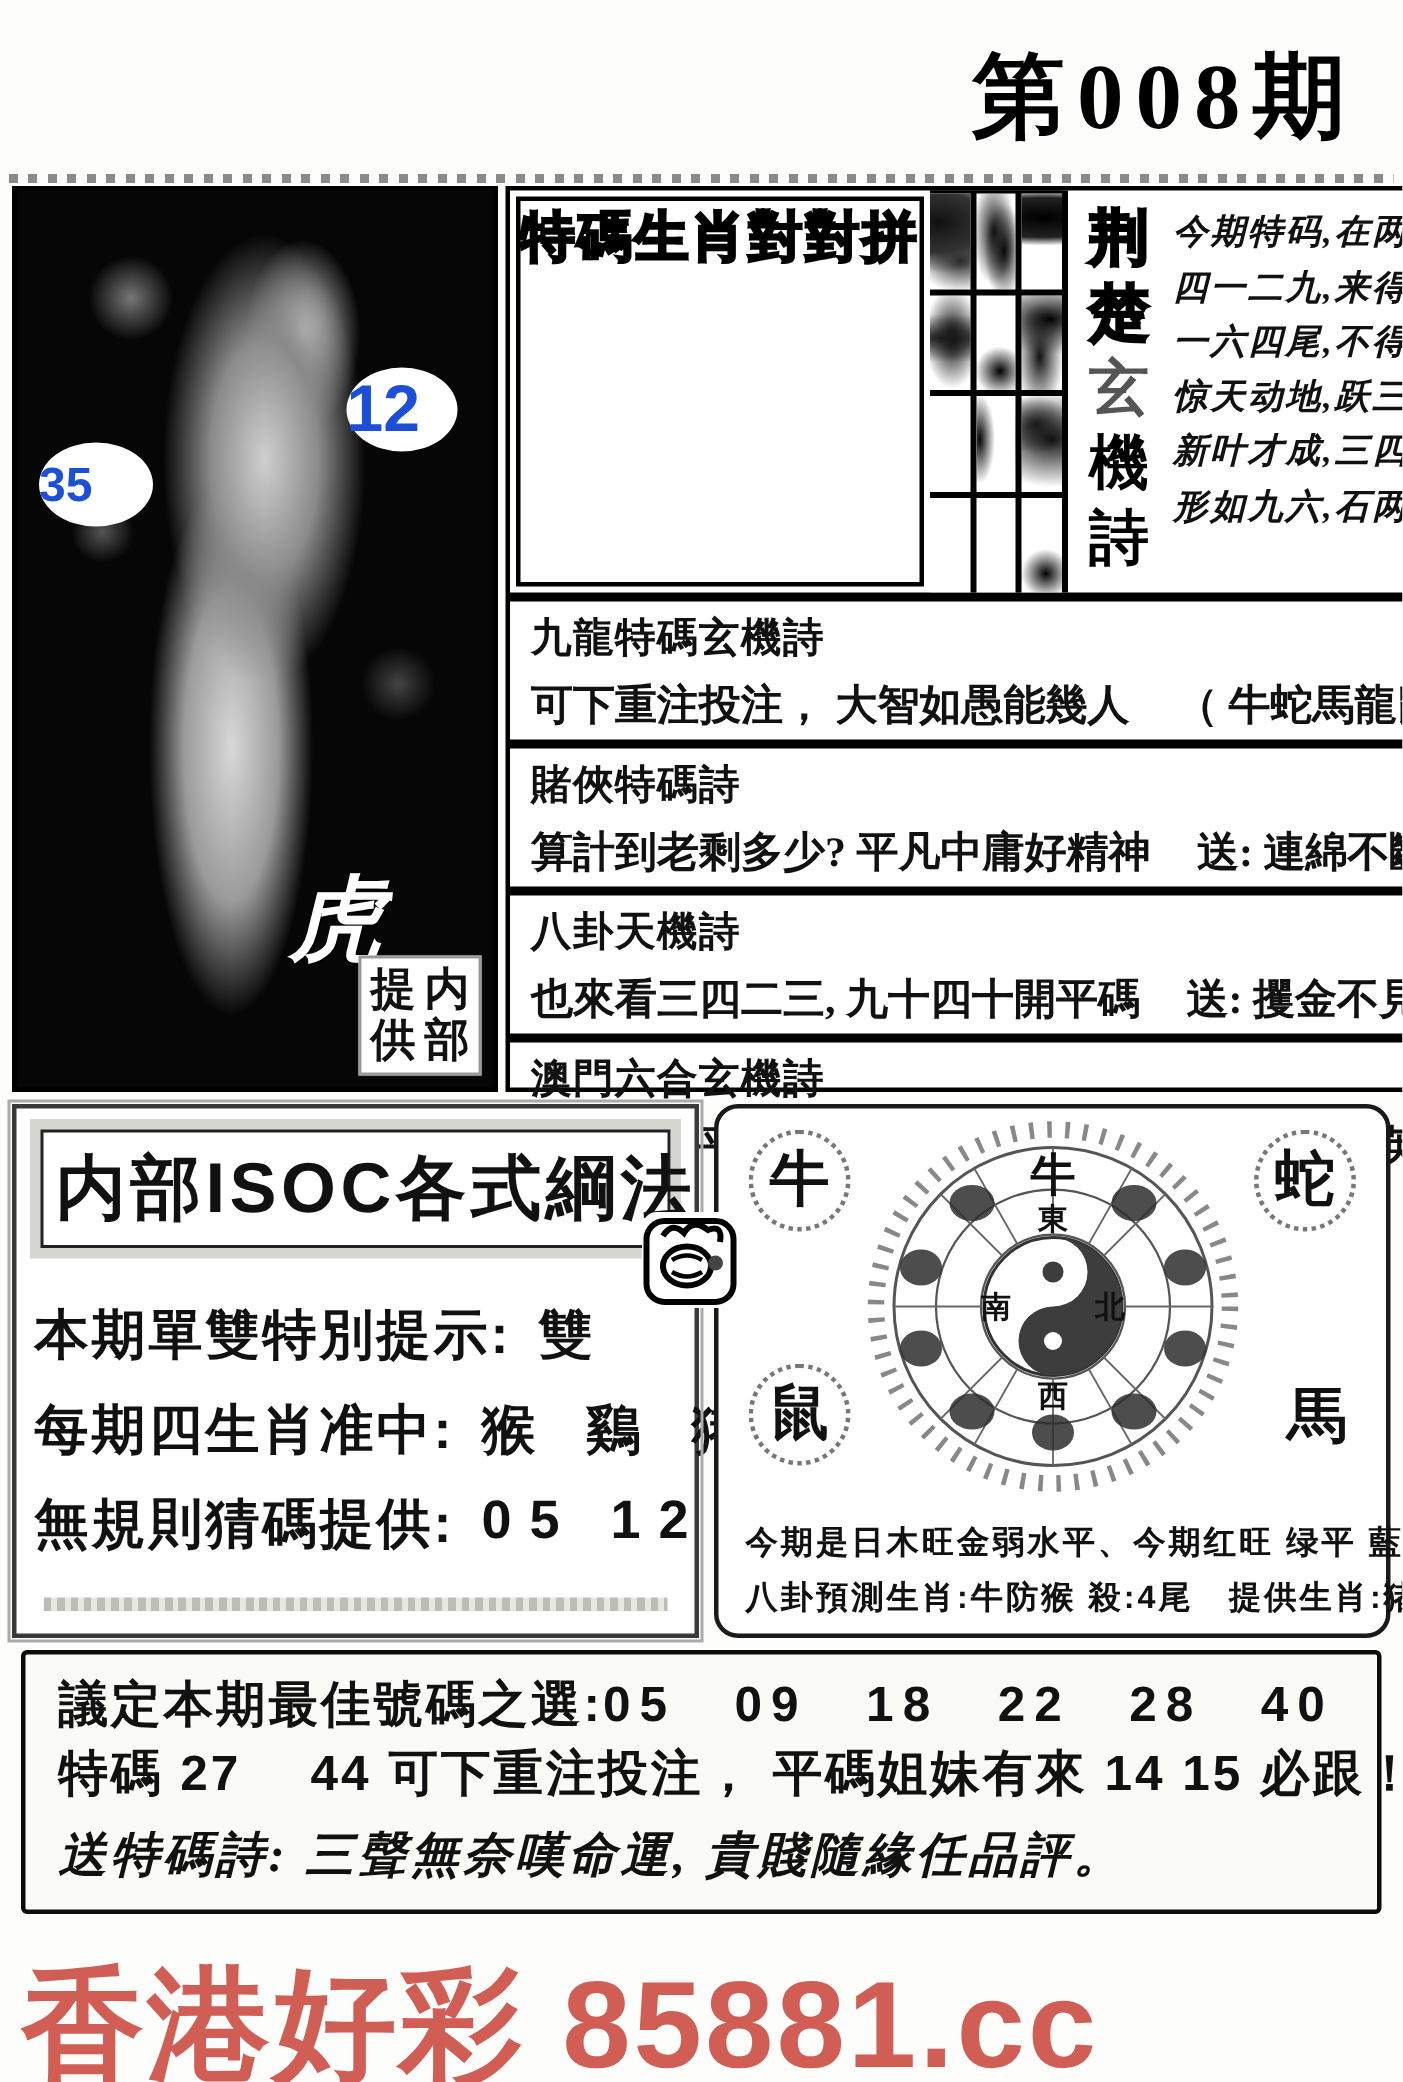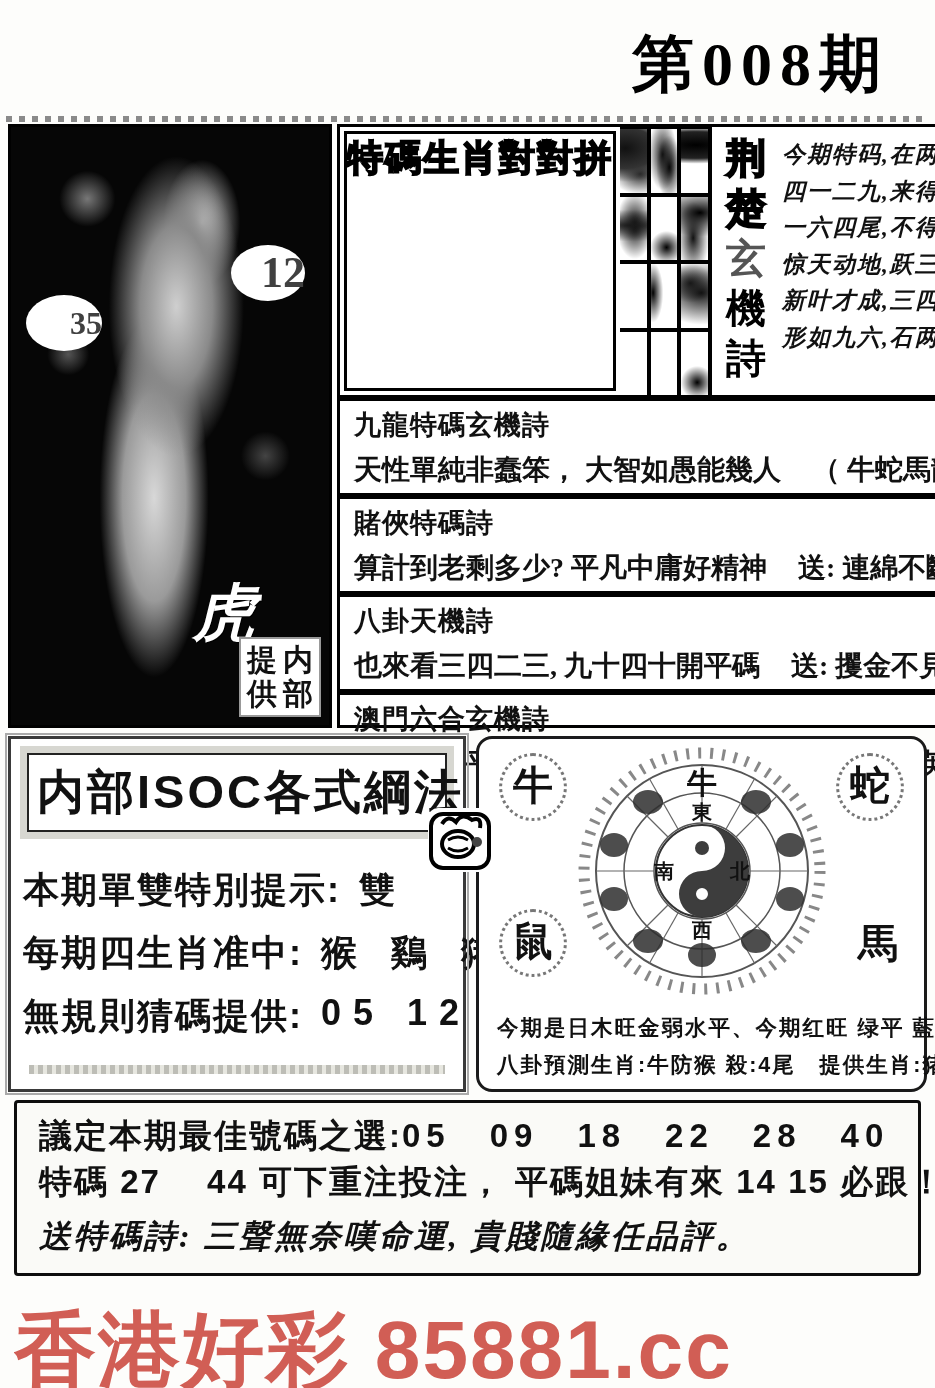--- a/index.html
+++ b/index.html
@@ -5,36 +5,36 @@
   html,body{margin:0;padding:0;background:#ffffff;}
   .page{position:relative;width:935px;height:1388px;background:#fdfdfb;overflow:hidden;
         font-family:"Liberation Serif","DejaVu Serif",serif;color:#111;}
 
   
   .masthead{padding-top:28px;text-align:center;}
   .brand-title{font-size:108px;line-height:1.05;font-weight:900;letter-spacing:6px;white-space:nowrap;
     background:linear-gradient(#ffffff 0%,#f2f2f2 42%,#333 62%,#000 100%);
     -webkit-background-clip:text;background-clip:text;color:transparent;
     -webkit-text-stroke:2px #1a1a1a;text-shadow:0 0 1px #444;}
-  .issue-line{text-align:right;padding-right:46px;margin-top:-6px;}
+  .issue-line{text-align:right;padding-right:30px;margin-top:-6px;}
   .issue-no{font-size:62px;font-weight:900;letter-spacing:8px;color:#000;}
   .dot-rule{height:6px;margin:10px 6px 2px;background:repeating-linear-gradient(90deg,#8a8a8a 0 6px,transparent 6px 13px);}
 
   
   .top-band{display:flex;gap:5px;margin:2px 8px 0;height:604px;}
   .photo-box{position:relative;width:318px;flex:none;border:3px solid #000;background:
       radial-gradient(90px 200px at 52% 30%,#cfcfcf 0%,#8a8a8a 40%,rgba(0,0,0,0) 75%),
       radial-gradient(70px 230px at 45% 62%,#d8d8d8 0%,#9a9a9a 45%,rgba(0,0,0,0) 78%),
       radial-gradient(55px 90px at 60% 16%,#e8e8e8 0%,rgba(0,0,0,0) 70%),
       radial-gradient(40px 40px at 24% 12%,#777 0%,rgba(0,0,0,0) 70%),
       radial-gradient(30px 30px at 18% 38%,#555 0%,rgba(0,0,0,0) 70%),
       radial-gradient(35px 35px at 80% 55%,#444 0%,rgba(0,0,0,0) 70%),
       #060606;}
-  .num-badge{position:absolute;background:#fff;color:#404040;border-radius:50%;
-      font-family:Liberation Serif, serif;font-weight:700;text-align:right;}
+  .num-badge{position:absolute;background:#fff;color:#1d4ed8;border-radius:50%;
+      font-family:Liberation Sans, sans-serif;font-weight:700;text-align:left;}
   .badge-35{left:15px;top:168px;width:76px;height:56px;font-size:32px;line-height:56px;}
   .badge-12{right:24px;top:118px;width:74px;height:56px;font-size:44px;line-height:56px;}
   .photo-zodiac{position:absolute;right:74px;bottom:70px;color:#fff;font-size:62px;font-weight:700;
       font-style:italic;text-shadow:1px 1px 0 #000;}
   .provider-box{position:absolute;right:8px;bottom:8px;background:#fff;border:2px solid #999;
       padding:4px 6px;display:grid;grid-template-columns:auto auto;gap:0 6px;}
   .provider-box span{font-size:30px;font-weight:700;line-height:34px;}
 
   .right-col{flex:1;border:3px solid #000;display:flex;flex-direction:column;background:#fff;}
 
@@ -175,21 +175,21 @@
             <div>惊天动地,跃三间,</div>
             <div>新叶才成,三四片,</div>
             <div>形如九六,石两块</div>
           </div>
         </div>
       </div>
 
       <div class="sec">
         <div class="sec-title">九龍特碼玄機詩</div>
         <div class="sec-body">
-          <span>天性單純非蠢笨， 大智如愚能幾人</span>
+          <span>可下重注投注， 大智如愚能幾人</span>
           <span class="sec-note">（ 牛蛇馬龍鼠 ）</span>
         </div>
 
       </div>
 
       <div class="sec">
         <div class="sec-title">賭俠特碼詩</div>
         <div class="sec-body">
           <span>算計到老剩多少? 平凡中庸好精神</span>
           <span class="sec-note">送: 連綿不斷</span>

